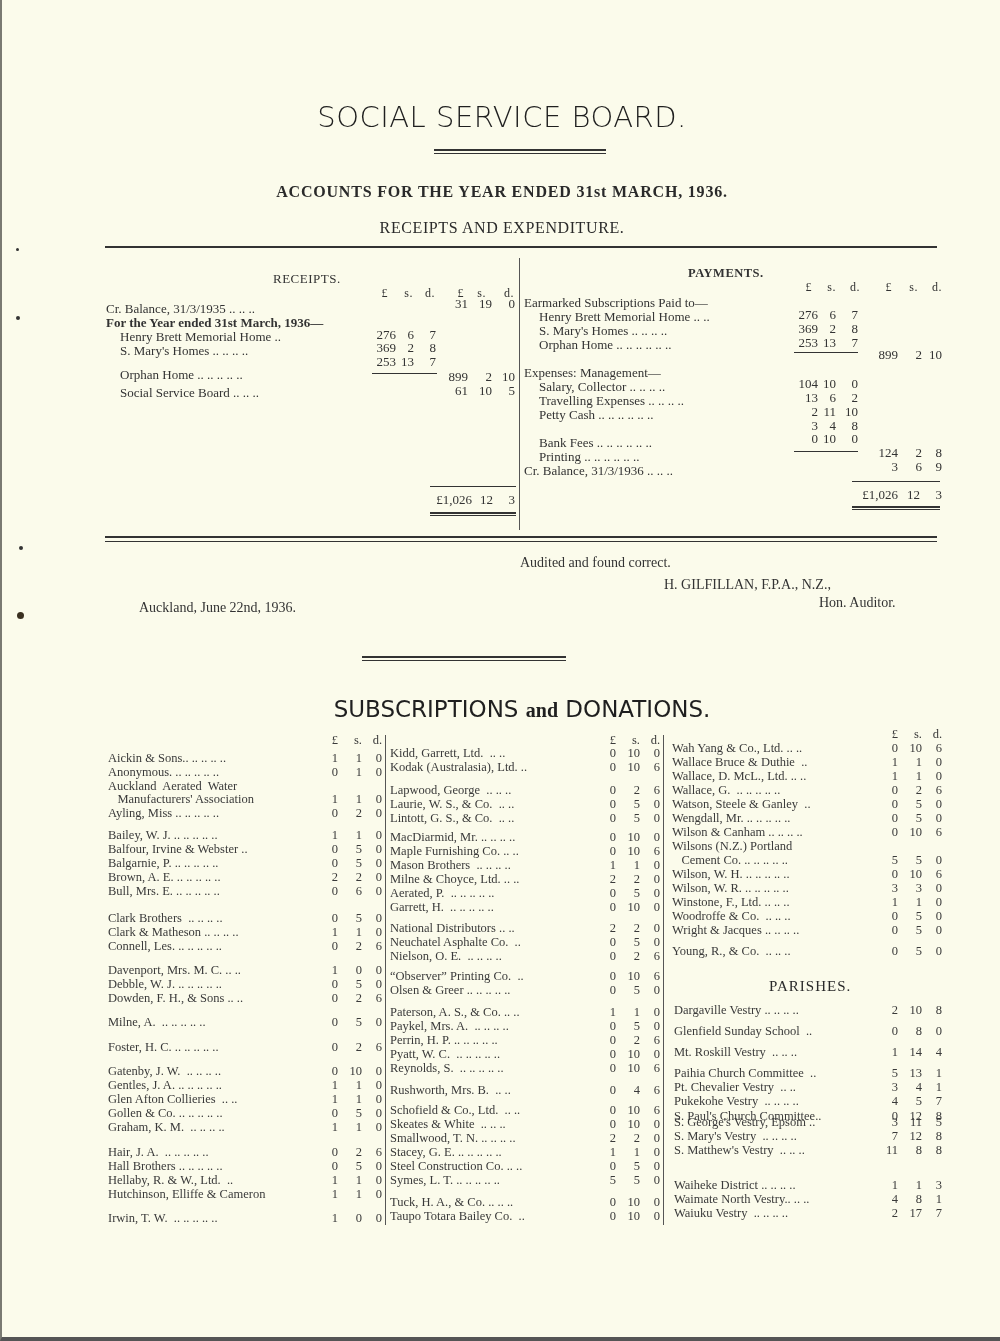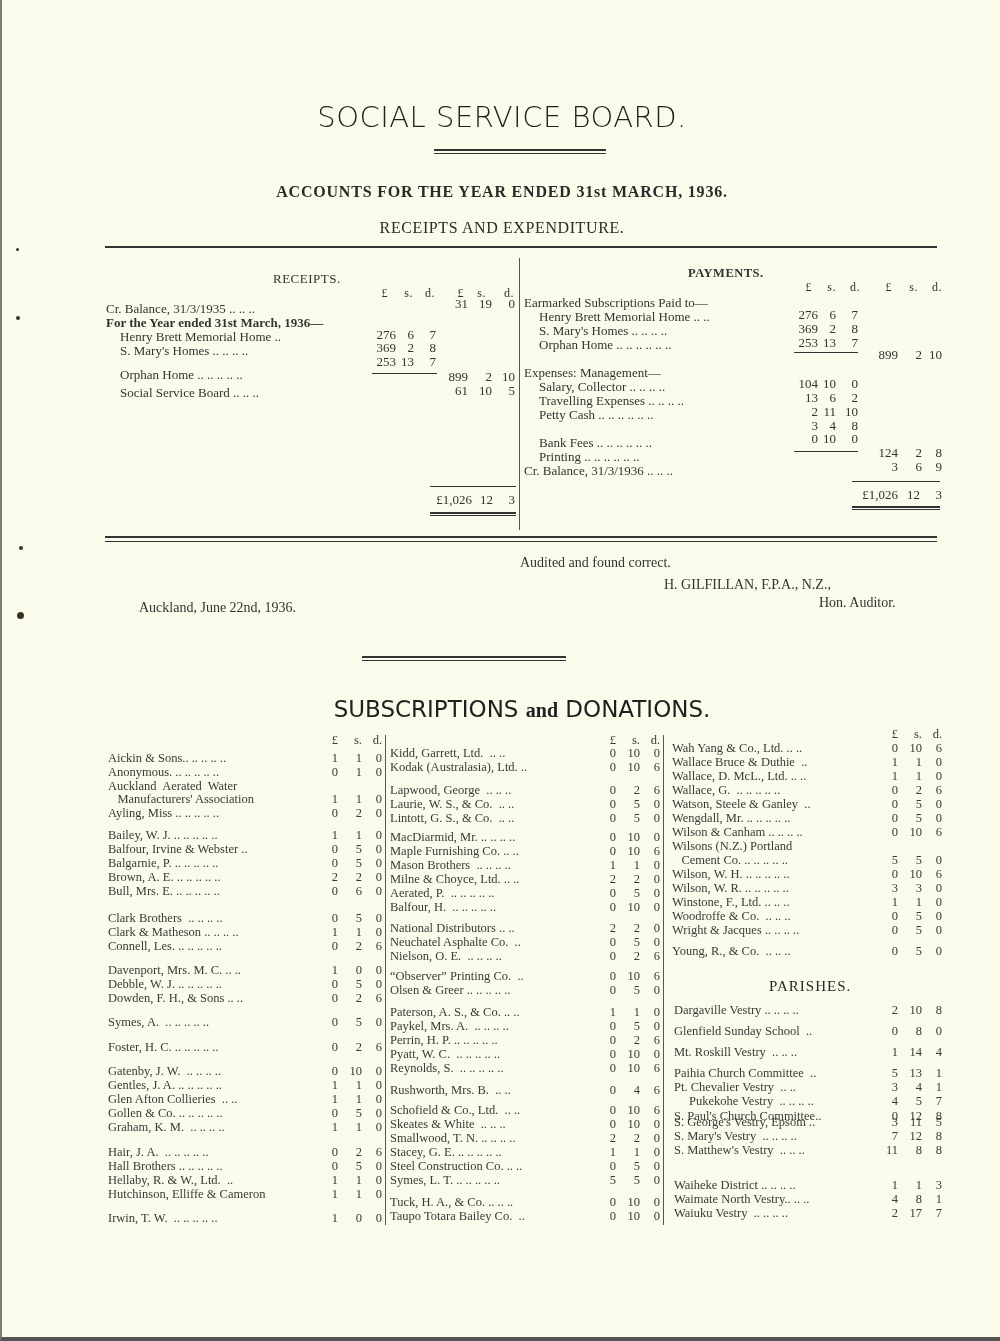--- a/index.html
+++ b/index.html
@@ -347,21 +347,21 @@
     </div>
     <div class="entry" style="top: 991px; width: 100%;">
       <span class="name" style="white-space: pre;">Dowden, F. H., &amp; Sons .. ..</span>
       <div class="lsd">
         <span class="l">0</span>
         <span class="s">2</span>
         <span class="d">6</span>
       </div>
     </div>
     <div class="entry" style="top: 1015px; width: 100%;">
-      <span class="name" style="white-space: pre;">Symes, A.  .. .. .. .. ..</span>
+      <span class="name" style="white-space: pre;">Milne, A.  .. .. .. .. ..</span>
       <div class="lsd">
         <span class="l">0</span>
         <span class="s">5</span>
         <span class="d">0</span>
       </div>
     </div>
     <div class="entry" style="top: 1040px; width: 100%;">
       <span class="name" style="white-space: pre;">Foster, H. C. .. .. .. .. ..</span>
       <div class="lsd">
         <span class="l">0</span>
@@ -525,21 +525,21 @@
     </div>
     <div class="entry" style="top: 886px; width: 100%;">
       <span class="name" style="white-space: pre;">Aerated, P.  .. .. .. .. ..</span>
       <div class="lsd">
         <span class="l">0</span>
         <span class="s">5</span>
         <span class="d">0</span>
       </div>
     </div>
     <div class="entry" style="top: 900px; width: 100%;">
-      <span class="name" style="white-space: pre;">Balfour, H.  .. .. .. .. ..</span>
+      <span class="name" style="white-space: pre;">Garrett, H.  .. .. .. .. ..</span>
       <div class="lsd">
         <span class="l">0</span>
         <span class="s">10</span>
         <span class="d">0</span>
       </div>
     </div>
     <div class="entry" style="top: 921px; width: 100%;">
       <span class="name" style="white-space: pre;">National Distributors .. ..</span>
       <div class="lsd">
         <span class="l">2</span>
@@ -846,21 +846,21 @@
     </div>
     <div class="entry" style="top: 1080px; width: 100%;">
       <span class="name" style="white-space: pre;">Pt. Chevalier Vestry  .. ..</span>
       <div class="lsd">
         <span class="l">3</span>
         <span class="s">4</span>
         <span class="d">1</span>
       </div>
     </div>
     <div class="entry" style="top: 1094px; width: 100%;">
-      <span class="name" style="white-space: pre; margin-left: 15px;">Pukekohe Vestry  .. .. .. ..</span>
+      <span class="name" style="white-space: pre;">Pukekohe Vestry  .. .. .. ..</span>
       <div class="lsd">
         <span class="l">4</span>
         <span class="s">5</span>
         <span class="d">7</span>
       </div>
     </div>
     <div class="entry" style="top: 1115px; width: 100%;">
       <span class="name" style="white-space: pre;">S. George's Vestry, Epsom ..</span>
       <div class="lsd">
         <span class="l">3</span>

